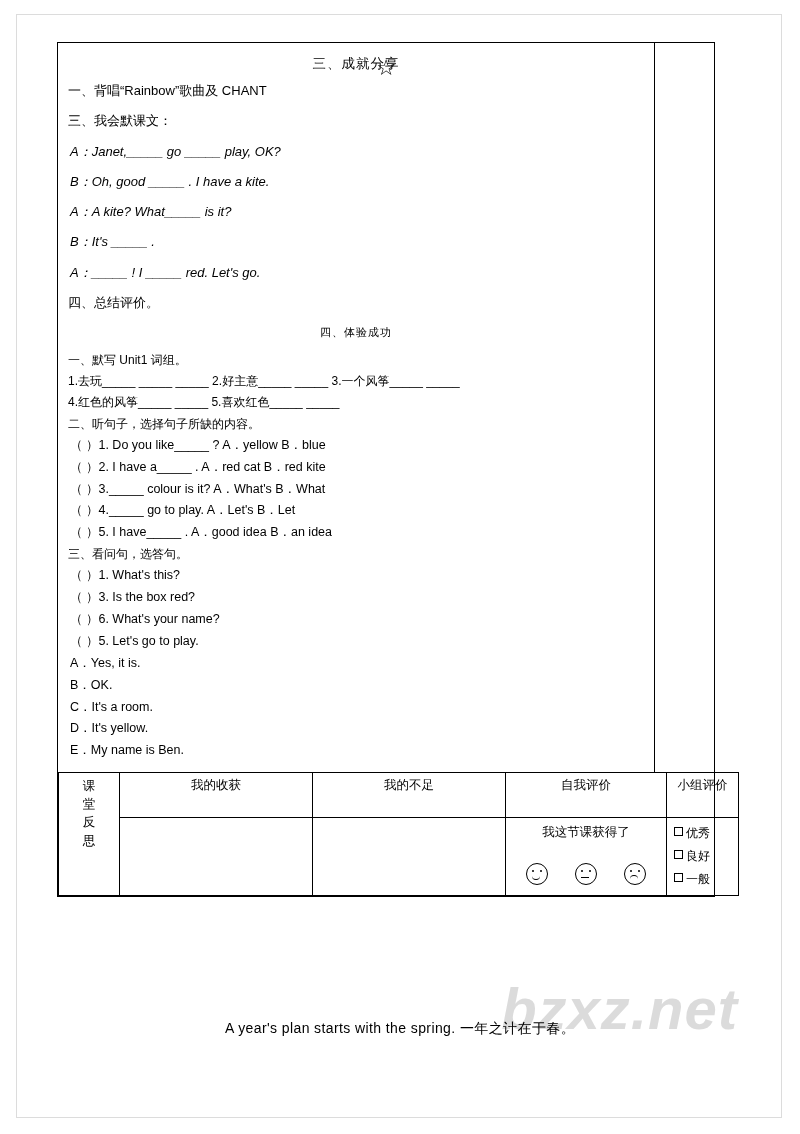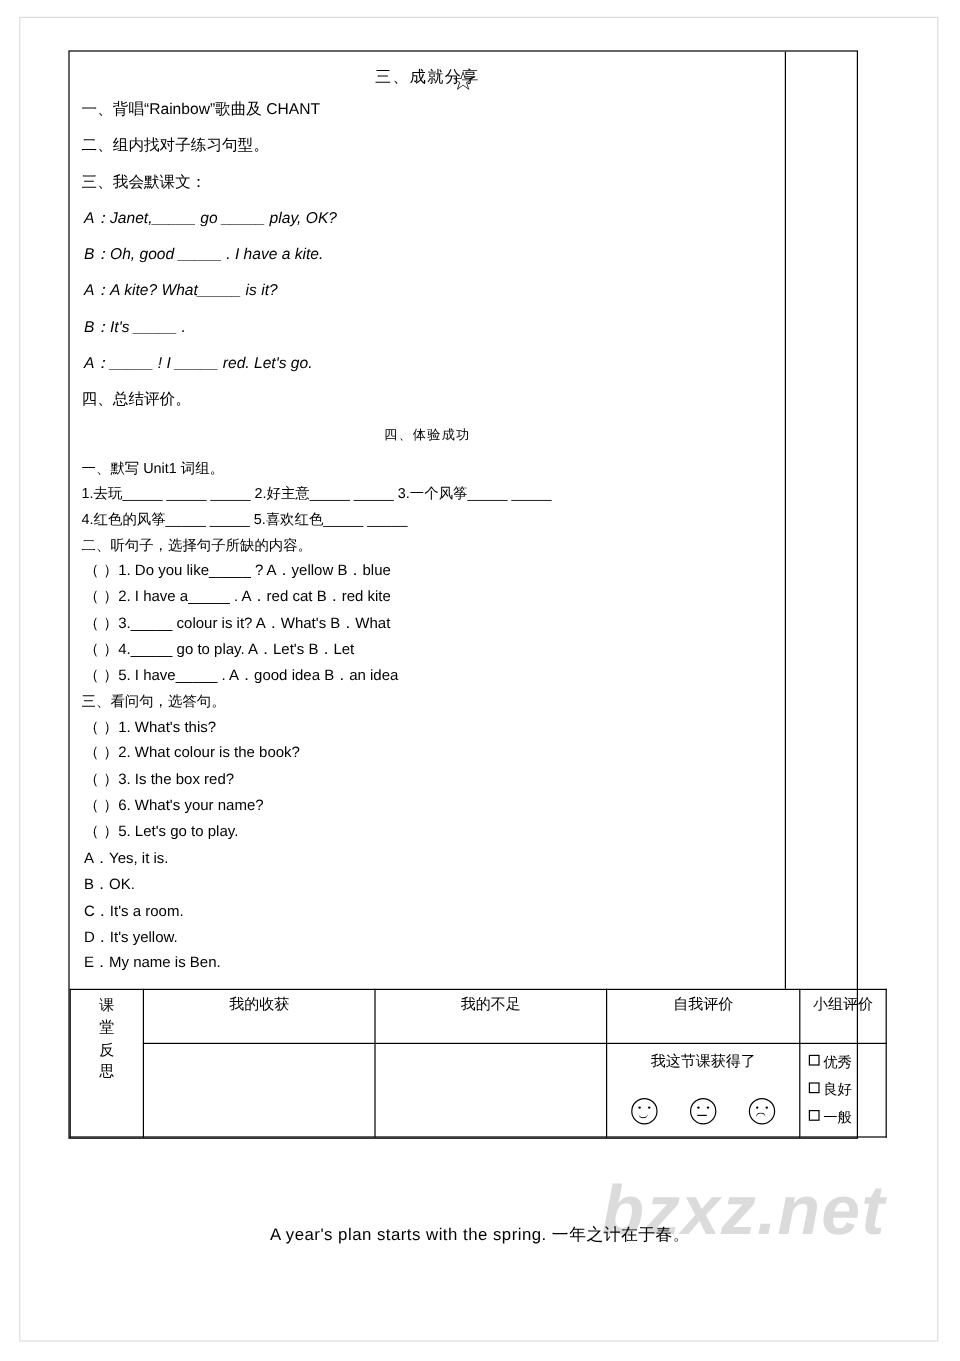--- a/index.html
+++ b/index.html
@@ -244,21 +244,20 @@
   <div class="page-frame"></div>
 
   <div class="main-table">
     <div class="row-main">
       <div class="col-body">
         <div class="content">
 
           <div class="ctr">三、成就分享</div>
 
           <div class="ln">一、背唱“Rainbow”歌曲及 CHANT</div>
-          <div class="ln">二、组内找对子练习句型。</div>
           <div class="ln">三、我会默课文：</div>
 
           <div class="ln-dlg">A：Janet,_____ go _____ play, OK?</div>
           <div class="ln-dlg">B：Oh, good _____ . I have a kite.</div>
           <div class="ln-dlg">A：A kite? What_____ is it?</div>
           <div class="ln-dlg">B：It's _____ .</div>
           <div class="ln-dlg">A：_____ ! I _____ red. Let's go.</div>
 
           <div class="ln">四、总结评价。</div>
 
@@ -270,21 +269,20 @@
 
           <div class="ln-small">二、听句子，选择句子所缺的内容。</div>
           <div class="ln-list">（    ）1. Do you like_____ ?        A．yellow  B．blue</div>
           <div class="ln-list">（    ）2. I have a_____ .           A．red cat   B．red kite</div>
           <div class="ln-list">（    ）3._____ colour is it?        A．What's  B．What</div>
           <div class="ln-list">（    ）4._____ go to play.          A．Let's   B．Let</div>
           <div class="ln-list">（    ）5. I have_____ .             A．good idea  B．an idea</div>
 
           <div class="ln-small">三、看问句，选答句。</div>
           <div class="ln-list">（    ）1. What's this?</div>
-          <div class="ln-list">（    ）2. What colour is the book?</div>
           <div class="ln-list">（    ）3. Is the box red?</div>
           <div class="ln-list">（    ）6. What's your name?</div>
           <div class="ln-list">（    ）5. Let's go to play.</div>
 
           <div class="ln-ans">A．Yes, it is.</div>
           <div class="ln-ans">B．OK.</div>
           <div class="ln-ans">C．It's a room.</div>
           <div class="ln-ans">D．It's yellow.</div>
           <div class="ln-ans">E．My name is Ben.</div>
 

